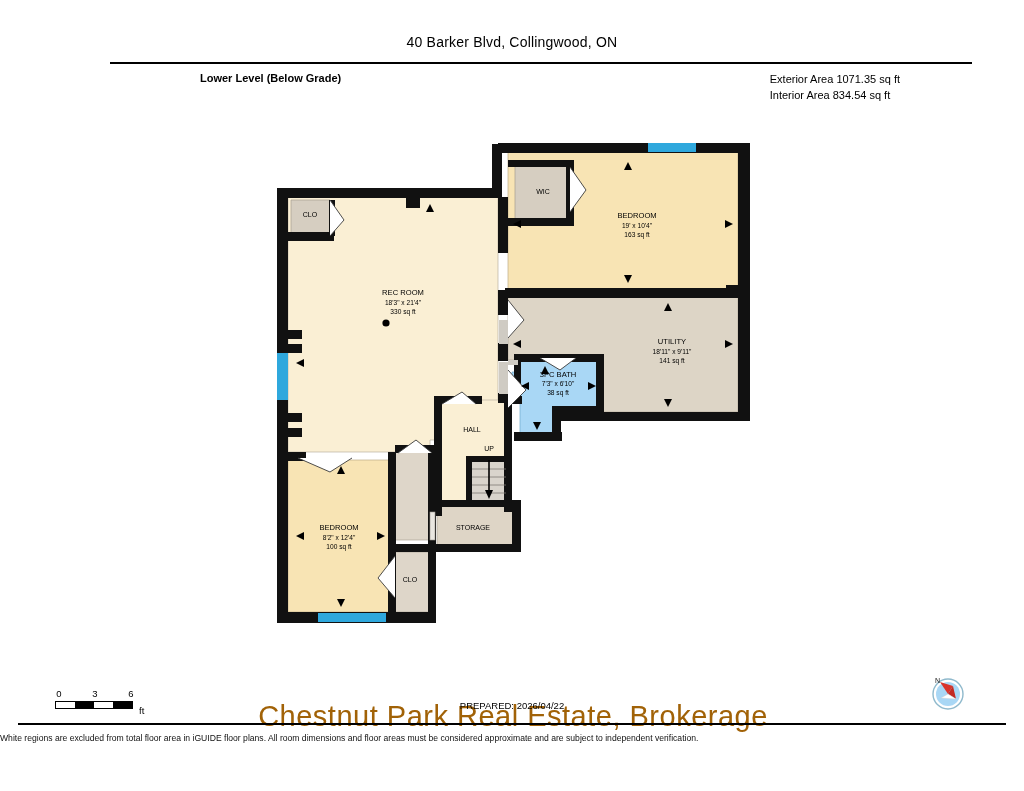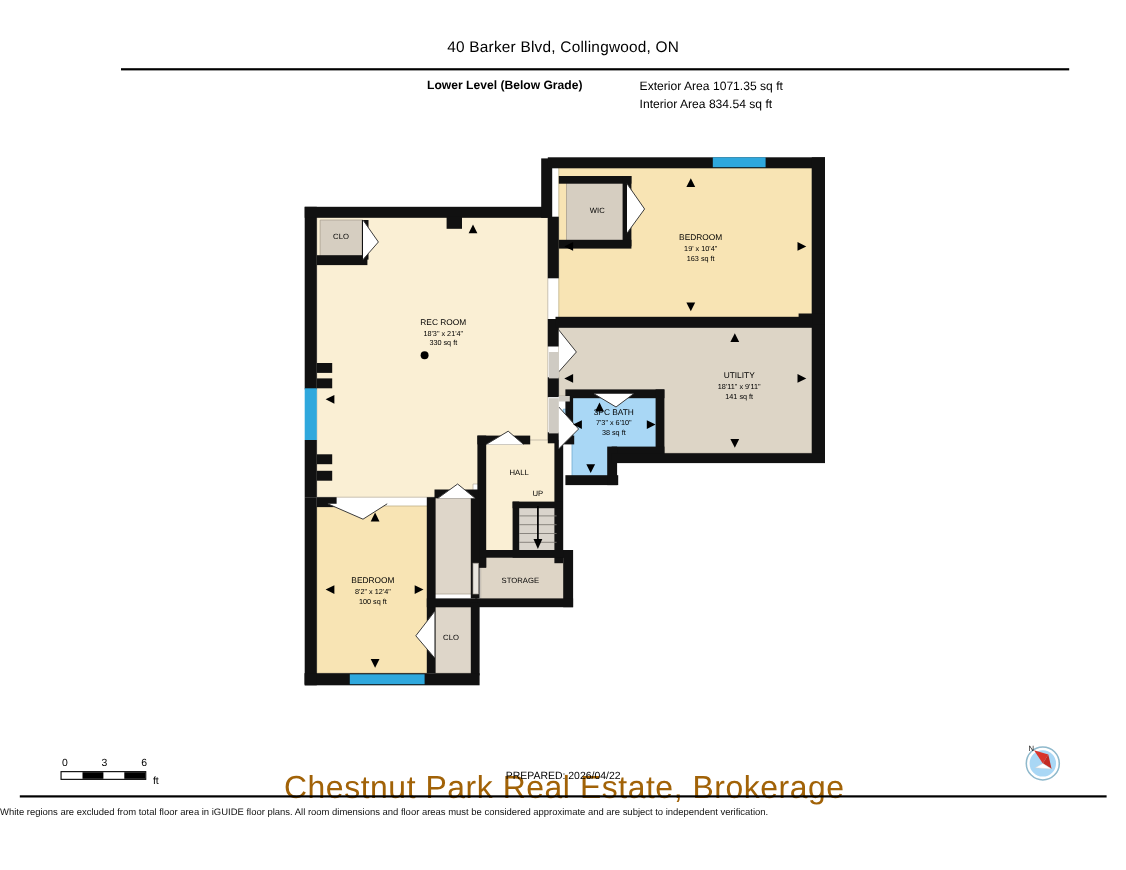--- a/index.html
+++ b/index.html
@@ -69,21 +69,21 @@
     font-size: 14px; font-weight: normal;
     letter-spacing: 0.2px;
   }
   #header-rule {
     position: absolute; left: 110px; top: 62px;
     width: 862px; height: 2px; background: #000;
   }
   #subhead {
     position: absolute; left: 200px; top: 71px;
     width: 700px;
-    display: flex; justify-content: center; gap: 10px;
+    display: flex; justify-content: space-between; gap: 10px;
     font-size: 11px;
   }
   #subhead .level {
     font-weight: bold; white-space: nowrap; padding-top: 1px;
   }
   #subhead .areas { line-height: 16px; }
   #subhead .areas div { white-space: nowrap; margin-left: 42px; }
 
   
   #plan-wrap {

